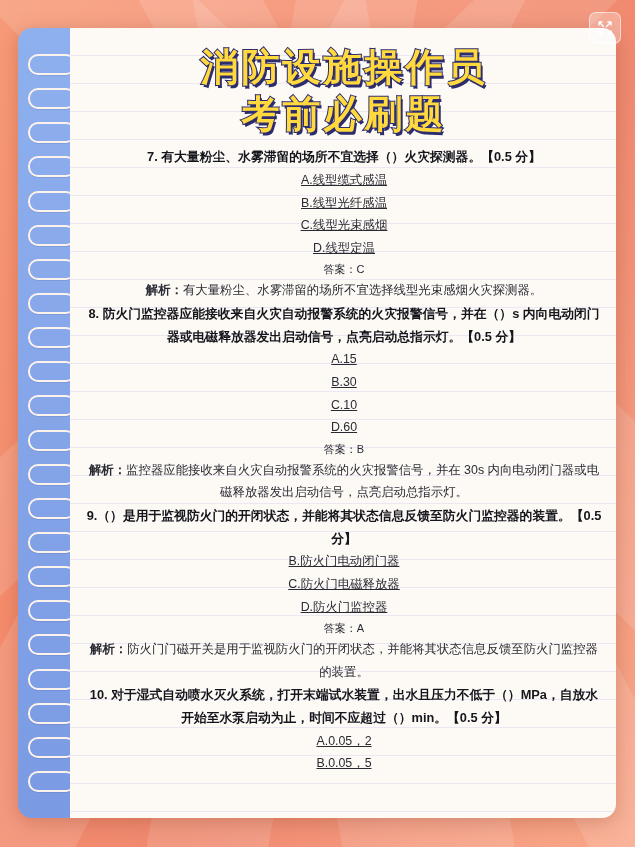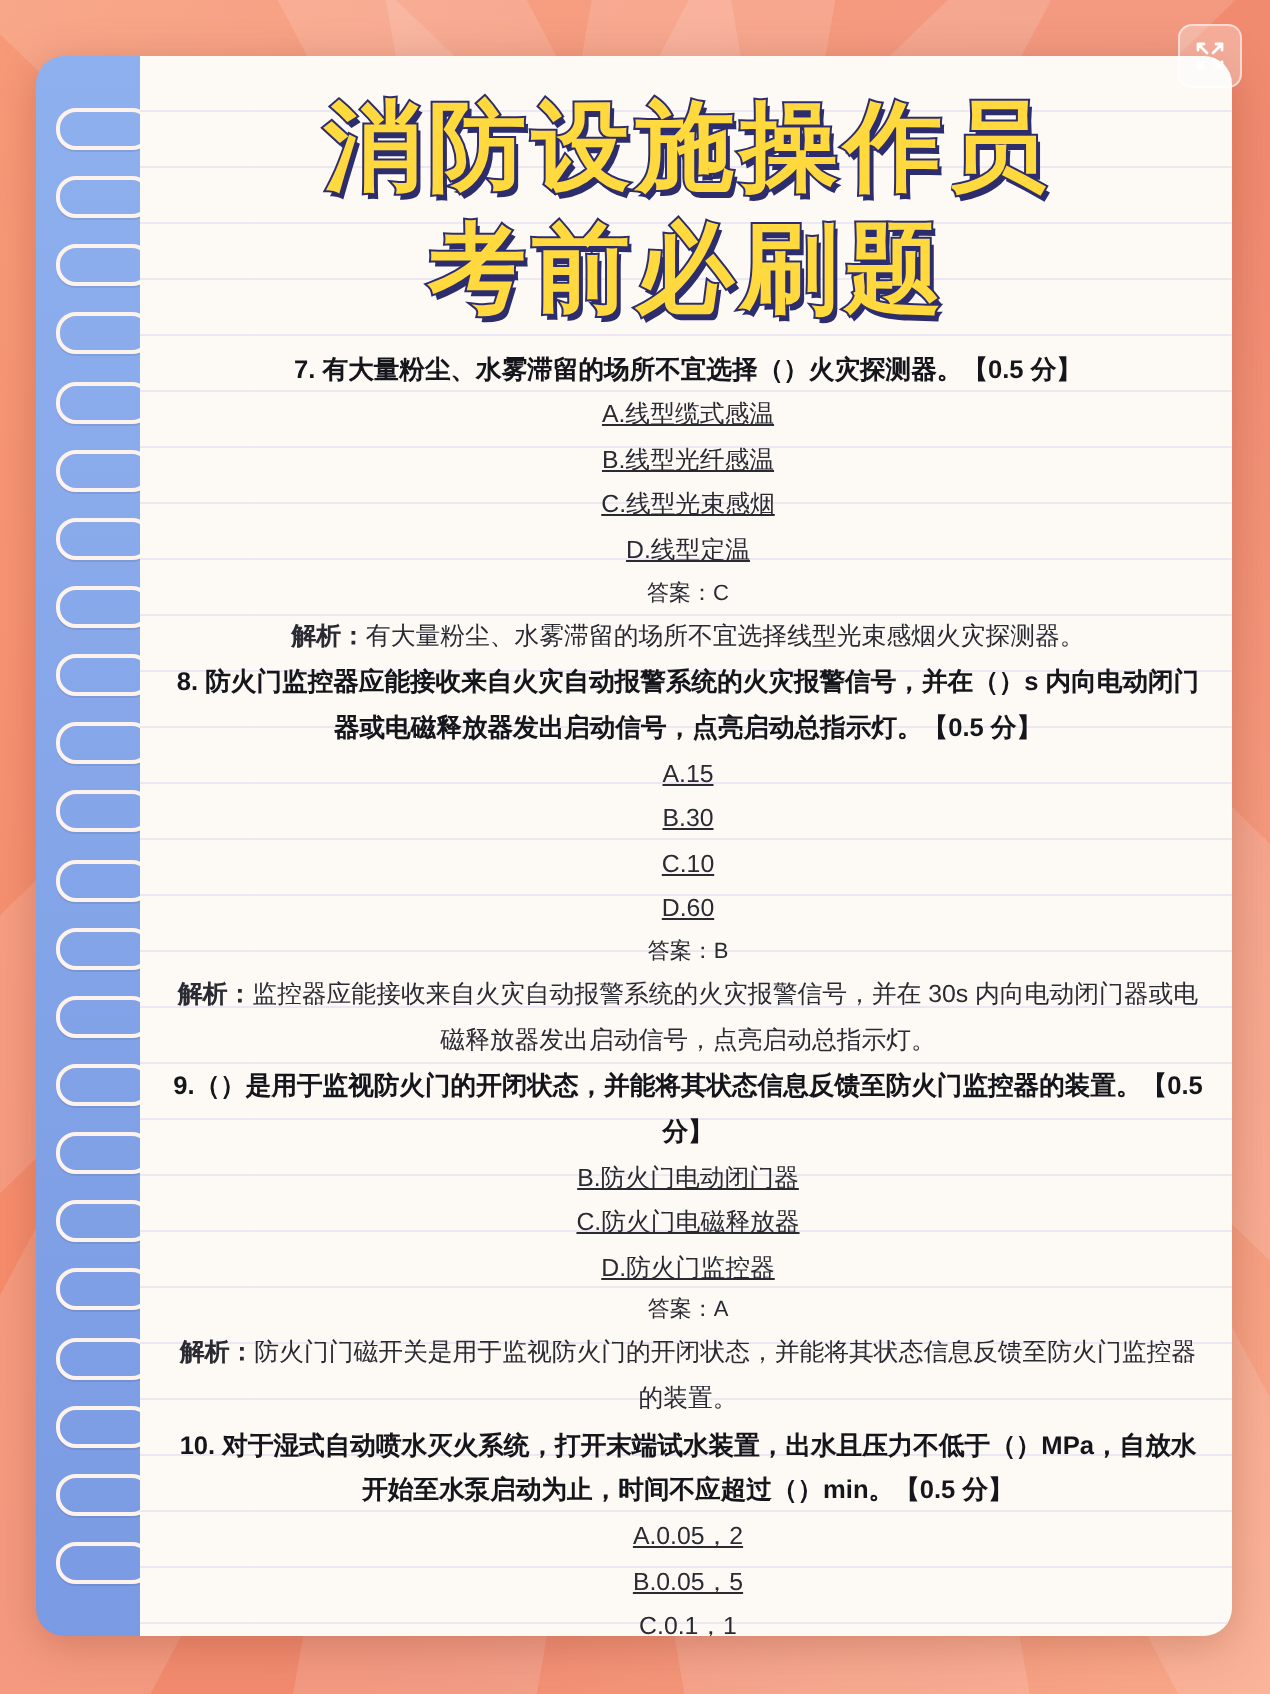--- a/index.html
+++ b/index.html
@@ -115,21 +115,21 @@
   }
 
   
   .title-block {
     text-align: center;
     margin: 6px 0 8px 0;
   }
   .title-line {
     font-family: "DejaVu Sans", "Liberation Sans", sans-serif;
     font-weight: bold;
-    font-size: 49px;
+    font-size: 38px;
     letter-spacing: 3px;
     line-height: 1.24;
     color: #ffd93d;
     -webkit-text-stroke: 2px #2d2d6e;
     paint-order: stroke fill;
     text-shadow:
       2px 3px 0 #2d2d6e,
       0 0 0 #2d2d6e;
   }
 
@@ -264,20 +264,19 @@
           </div>
           <div class="q-exp">
             <span class="lbl">解析：</span><span>防火门门磁开关是用于监视防火门的开闭状态，并能将其状态信息反馈至防火门监控器的装置。</span>
           </div>
         </div>
 
         <div class="q-block">
           <div class="q-stem">10. 对于湿式自动喷水灭火系统，打开末端试水装置，出水且压力不低于（）MPa，自放水开始至水泵启动为止，时间不应超过（）min。【0.5 分】</div>
           <div class="q-opt">A.0.05，2</div>
           <div class="q-opt">B.0.05，5</div>
-          <div class="q-opt">C.0.1，1</div>
 
         </div>
 
       </div>
     </div>
   </div>
 </div>
 
 </body></html>

